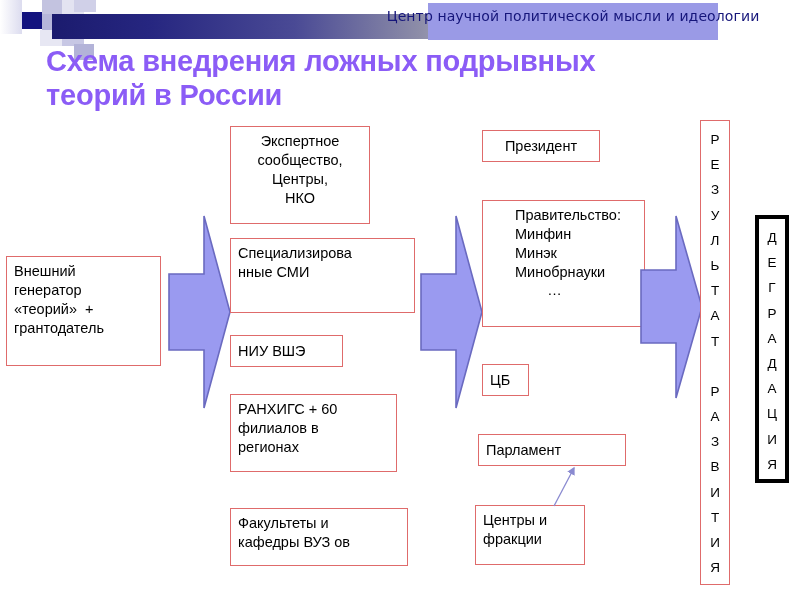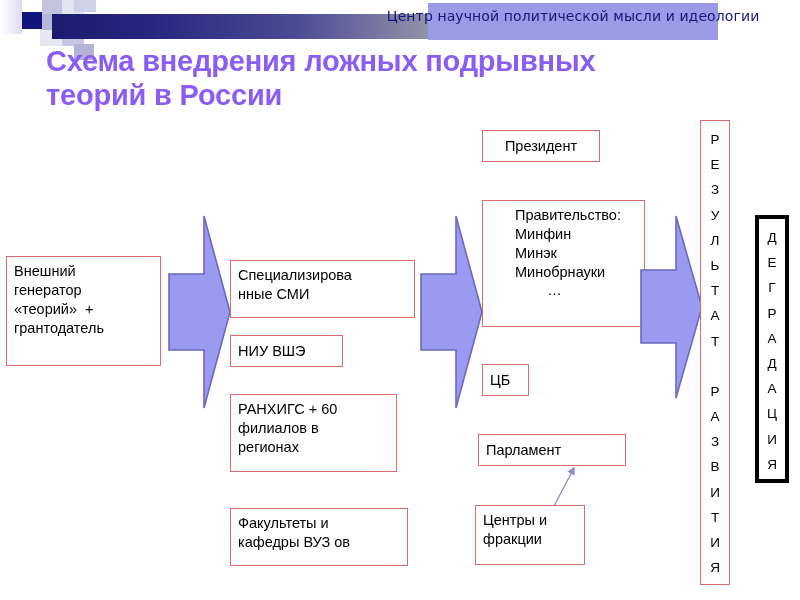--- a/index.html
+++ b/index.html
@@ -156,22 +156,28 @@
     <span class="ln">«теорий»  +</span>
     <span class="ln">грантодатель</span>
   </div>
 
   <div class="barrow" style="left:168px; top:212px; width:64px; height:200px;">
     <svg width="64" height="200" viewBox="0 0 64 200">
       <polygon points="1,62 36,62 36,4 62,100 36,196 36,138 1,138" fill="#9a9af0" stroke="#6a6ac0" stroke-width="1.6"></polygon>
     </svg>
   </div>
 
-
-  <div class="box" style="left:230px; top:260px; width:185px; height:58px;">
+  <div class="box center" style="left:230px; top:126px; width:140px; height:98px;">
+    <span class="ln">Экспертное</span>
+    <span class="ln">сообщество,</span>
+    <span class="ln">Центры,</span>
+    <span class="ln">НКО</span>
+  </div>
+
+  <div class="box" style="left:230px; top:238px; width:185px; height:75px;">
     <span class="ln">Специализирова</span>
     <span class="ln">нные СМИ</span>
   </div>
 
   <div class="box vcenter" style="left:230px; top:335px; width:113px; height:32px;">
     <span class="ln">НИУ ВШЭ</span>
   </div>
 
   <div class="box" style="left:230px; top:394px; width:167px; height:78px;">
     <span class="ln">РАНХИГС + 60</span>

